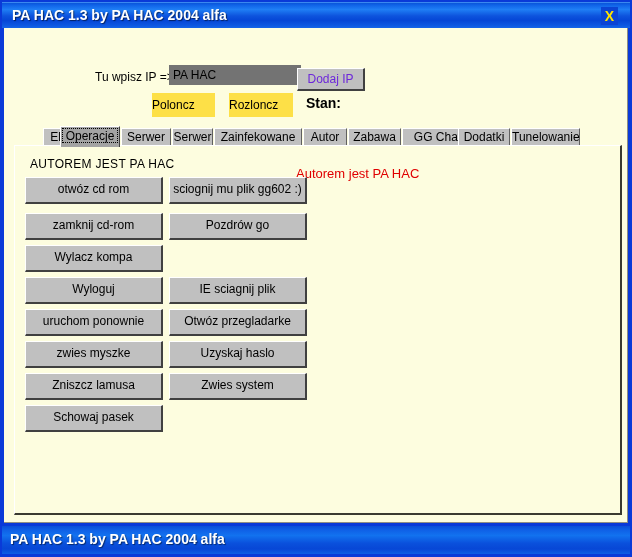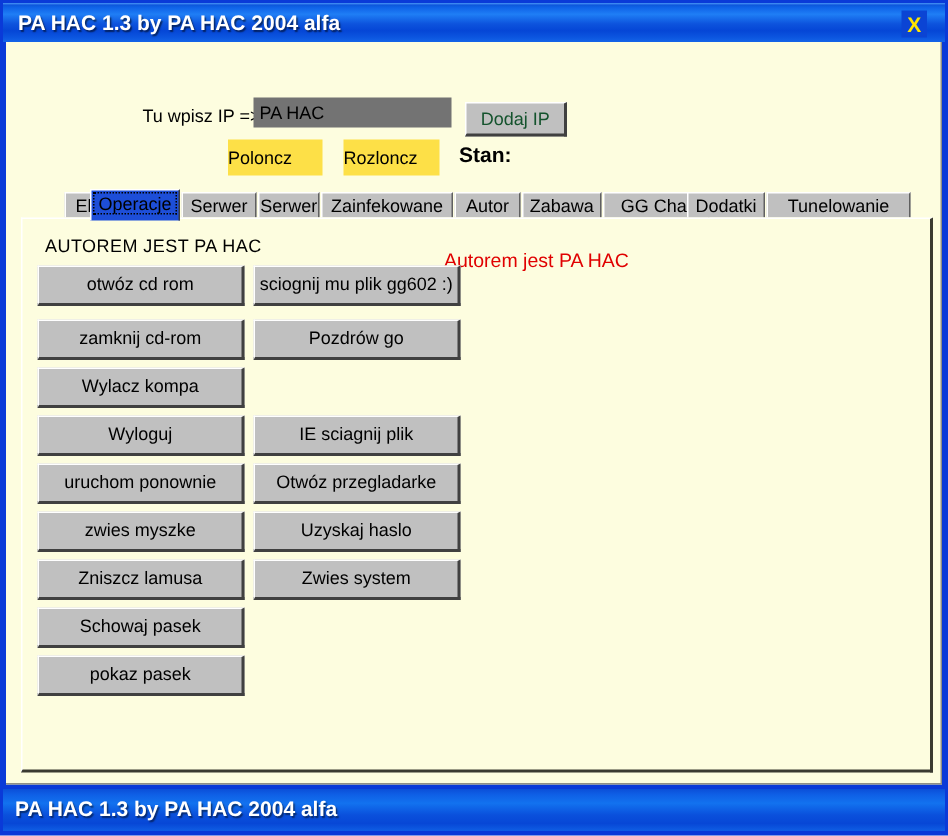--- a/index.html
+++ b/index.html
@@ -96,26 +96,26 @@
     border: 0;
     outline: 0;
     font-family: "Liberation Sans", sans-serif;
     font-size: 12px;
     color: #000000;
     padding: 0 0 0 4px;
     box-sizing: border-box;
   }
   .btn-dodaj {
     position: absolute;
-    left: 306px;
+    left: 293px;
     top: 40px;
     width: 68px;
     height: 23px;
     background: #c0c0c0;
-    color: #14532d;
+    color: #6d28d9;
     font-family: "Liberation Sans", sans-serif;
     font-size: 12px;
     text-align: center;
     line-height: 21px;
     box-sizing: border-box;
     border-top: 1px solid #ffffff;
     border-left: 1px solid #ffffff;
     border-right: 2px solid #404040;
     border-bottom: 2px solid #404040;
     cursor: pointer;
@@ -166,21 +166,21 @@
     border-left: 1px solid #ffffff;
     border-right: 1px solid #606060;
     border-bottom: 0;
     cursor: pointer;
     white-space: nowrap;
   }
   .tab.selected {
     top: 0px;
     height: 21px;
     line-height: 17px;
-    background: #1d4ed8;
+    background: #a3a3a3;
     border-top: 1px solid #ffffff;
     border-left: 1px solid #ffffff;
     border-right: 1px solid #404040;
     z-index: 5;
   }
   .tab.selected .tab-inner {
     display: block;
     margin: 1px 1px 0 1px;
     height: 15px;
     line-height: 15px;
@@ -289,35 +289,34 @@
         <div class="tab selected" style="left: 46px; width: 60px;">
           <span class="tab-inner">Operacje</span>
         </div>
         <div class="tab" style="left: 107px; width: 50px;"><span class="tab-inner">Serwer</span></div>
         <div class="tab" style="left: 158px; width: 41px;"><span class="tab-inner">Serwer</span></div>
         <div class="tab" style="left: 200px; width: 88px;"><span class="tab-inner">Zainfekowane</span></div>
         <div class="tab" style="left: 289px; width: 44px;"><span class="tab-inner">Autor</span></div>
         <div class="tab" style="left: 334px; width: 53px;"><span class="tab-inner">Zabawa</span></div>
         <div class="tab" style="left: 388px; width: 71px;"><span class="tab-inner">GG Chat</span></div>
         <div class="tab" style="left: 444px; width: 52px;"><span class="tab-inner">Dodatki</span></div>
-        <div class="tab" style="left: 497px; width: 96px;"><span class="tab-inner">Tunelowanie</span></div>
+        <div class="tab" style="left: 497px; width: 69px;"><span class="tab-inner">Tunelowanie</span></div>
       </div>
 
     <div class="tabpage">
       <div class="page-heading">AUTOREM JEST PA HAC</div>
       <div class="red-note">Autorem jest PA HAC</div>
     <div class="act-btn col-left" style="top: 31px;">otwóz cd rom</div>
         <div class="act-btn col-left" style="top: 67px;">zamknij cd-rom</div>
         <div class="act-btn col-left" style="top: 99px;">Wylacz kompa</div>
         <div class="act-btn col-left" style="top: 131px;">Wyloguj</div>
         <div class="act-btn col-left" style="top: 163px;">uruchom ponownie</div>
         <div class="act-btn col-left" style="top: 195px;">zwies myszke</div>
         <div class="act-btn col-left" style="top: 227px;">Zniszcz lamusa</div>
         <div class="act-btn col-left" style="top: 259px;">Schowaj pasek</div>
-        <div class="act-btn col-left" style="top: 291px;">pokaz pasek</div>
         <div class="act-btn col-right" style="top: 31px;">sciognij mu plik gg602 :)</div>
         <div class="act-btn col-right" style="top: 67px;">Pozdrów go</div>
         <div class="act-btn col-right" style="top: 131px;">IE sciagnij plik</div>
         <div class="act-btn col-right" style="top: 163px;">Otwóz przegladarke</div>
         <div class="act-btn col-right" style="top: 195px;">Uzyskaj haslo</div>
         <div class="act-btn col-right" style="top: 227px;">Zwies system</div>
       </div>
 
   </div>
 

